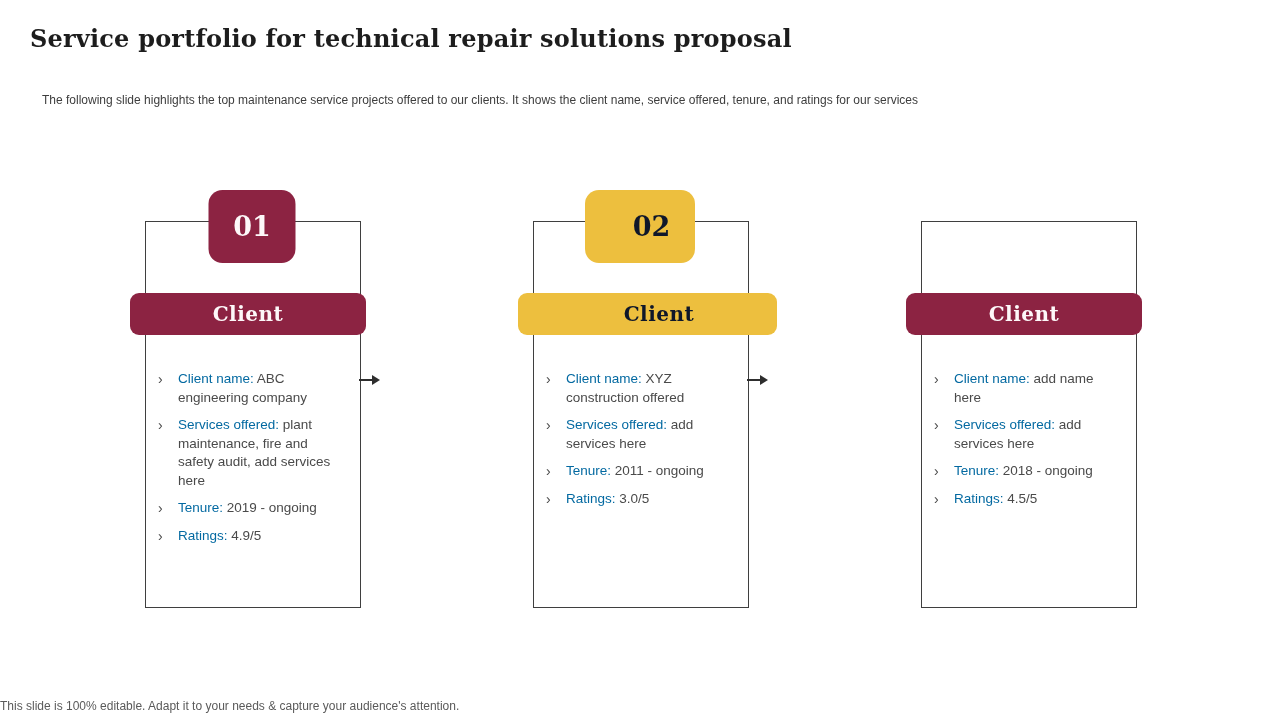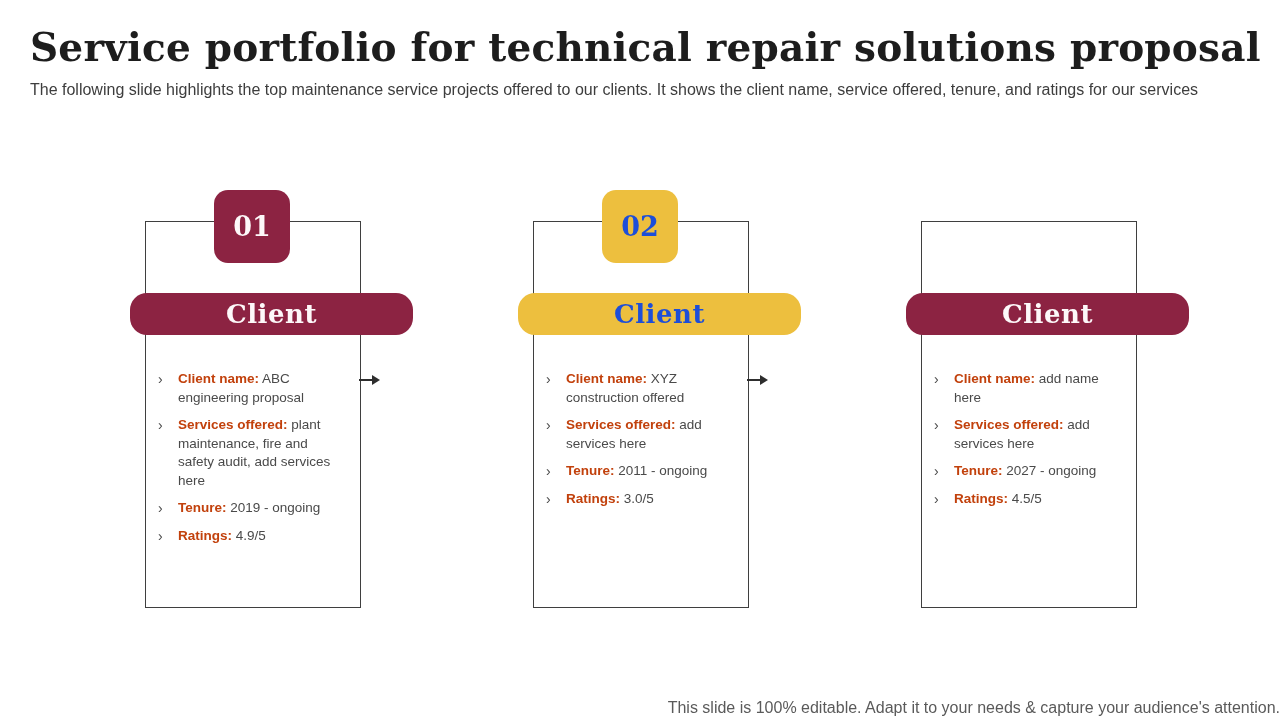--- a/index.html
+++ b/index.html
@@ -11,29 +11,29 @@
     font-family:"Liberation Sans", sans-serif;
     overflow:hidden;
   }
 
   
   .title {
     position:absolute; left:30px; top:24px;
     margin:0;
     font-family:"DejaVu Serif", serif;
     font-weight:700;
-    font-size:39px;
+    font-size:24px;
     letter-spacing:0.2px;
     color:#1d1d1d;
     white-space:nowrap;
   }
   .subtitle {
     position:absolute; left:30px; top:81px;
-    margin:0;
-    font-size:16px;
+    margin:12px;
+    font-size:12px;
     color:#3d3d3d;
   }
 
   
   .card-group {
     position:absolute;
     top:190px;
     width:244px;
     height:430px;
   }
@@ -46,44 +46,44 @@
     left:15px; top:31px;
     width:214px; height:385px;
     border:1px solid #3f3f3f;
     background:#ffffff;
   }
 
   .badge {
     position:absolute;
     left:50%; top:0;
     transform:translateX(-50%);
-    width:76px; height:73px;
+    width:87px; height:73px;
     border-radius:14px;
     display:flex; align-items:center; justify-content:center;
     font-family:"DejaVu Serif", serif;
     font-weight:700;
     font-size:27px;
   }
 
   .header-bar {
     position:absolute;
     left:0; top:103px;
-    width:283px; height:42px;
-    border-radius:17px;
+    width:236px; height:42px;
+    border-radius:9px;
     display:flex; align-items:center; justify-content:center;
     font-family:"DejaVu Serif", serif;
     font-weight:700;
-    font-size:26px;
+    font-size:20px;
     letter-spacing:0.5px;
   }
 
   .theme-maroon .badge,
   .theme-maroon .header-bar { background:var(--maroon,#8C2342); color:#fdf8f9; }
   .theme-gold .badge,
-  .theme-gold .header-bar { background:var(--gold,#EDBF3E); color:#1d4ed8; }
+  .theme-gold .header-bar { background:var(--gold,#EDBF3E); color:#0f172a;padding-left:23px; }
 
   
   .bullets {
     position:absolute;
     left:28px; top:180px;
     margin:0; padding:0;
     list-style:none;
     width:180px;
   }
   .bullets li {
@@ -93,21 +93,21 @@
     font-size:13.5px;
     line-height:18.5px;
     color:#4a4a4a;
     width:158px;
   }
   .bullets .marker {
     position:absolute; left:0; top:0;
     color:#4a4a4a;
     font-size:14px;
   }
-  .bullets .lbl { font-weight:bold; color:#c2410c; }
+  .bullets .lbl { font-weight:normal; color:#0369a1; }
 
   
   .arrow {
     position:absolute;
     left:229px; top:189px;
     width:14px; height:2px;
     background:#2e2e2e;
   }
   .arrow::after {
     content:"";
@@ -117,39 +117,39 @@
     border-left:8px solid #2e2e2e;
     border-top:5px solid transparent;
     border-bottom:5px solid transparent;
   }
 
   
   .footer {
     position:absolute;
     left:0; top:699px;
     width:100%;
-    text-align:right;
-    font-size:16px;
+    text-align:left;
+    font-size:12px;
     color:#5a5a5a;
   }
 </style>
 </head>
 <body>
 
 <div class="slide">
 
   <h1 class="title">Service portfolio for technical repair solutions proposal</h1>
   <p class="subtitle">The following slide highlights the top maintenance service projects offered to our clients. It shows the client name, service offered, tenure, and ratings for our services</p>
 
   <div class="card-group pos-1 theme-maroon">
     <div class="card-outline"></div>
     <div class="badge">01</div>
     <div class="header-bar">Client</div>
     <ul class="bullets">
-      <li><span class="marker">›</span><span class="lbl">Client name:</span> <span>ABC engineering proposal</span></li>
+      <li><span class="marker">›</span><span class="lbl">Client name:</span> <span>ABC engineering company</span></li>
       <li><span class="marker">›</span><span class="lbl">Services offered:</span> <span>plant maintenance, fire and safety audit, add services here</span></li>
       <li><span class="marker">›</span><span class="lbl">Tenure:</span> <span>2019 - ongoing</span></li>
       <li><span class="marker">›</span><span class="lbl">Ratings:</span> <span>4.9/5</span></li>
     </ul>
     <div class="arrow"></div>
   </div>
 
   <div class="card-group pos-2 theme-gold">
     <div class="card-outline"></div>
     <div class="badge">02</div>
@@ -162,21 +162,21 @@
     </ul>
     <div class="arrow"></div>
   </div>
 
   <div class="card-group pos-3 theme-maroon">
     <div class="card-outline"></div>
     <div class="header-bar">Client</div>
     <ul class="bullets">
       <li><span class="marker">›</span><span class="lbl">Client name:</span> <span>add name here</span></li>
       <li><span class="marker">›</span><span class="lbl">Services offered:</span> <span>add services here</span></li>
-      <li><span class="marker">›</span><span class="lbl">Tenure:</span> <span>2027 - ongoing</span></li>
+      <li><span class="marker">›</span><span class="lbl">Tenure:</span> <span>2018 - ongoing</span></li>
       <li><span class="marker">›</span><span class="lbl">Ratings:</span> <span>4.5/5</span></li>
     </ul>
 
   </div>
 
   <div class="footer">This slide is 100% editable. Adapt it to your needs &amp; capture your audience's attention.</div>
 
 </div>
 
 </body></html>

